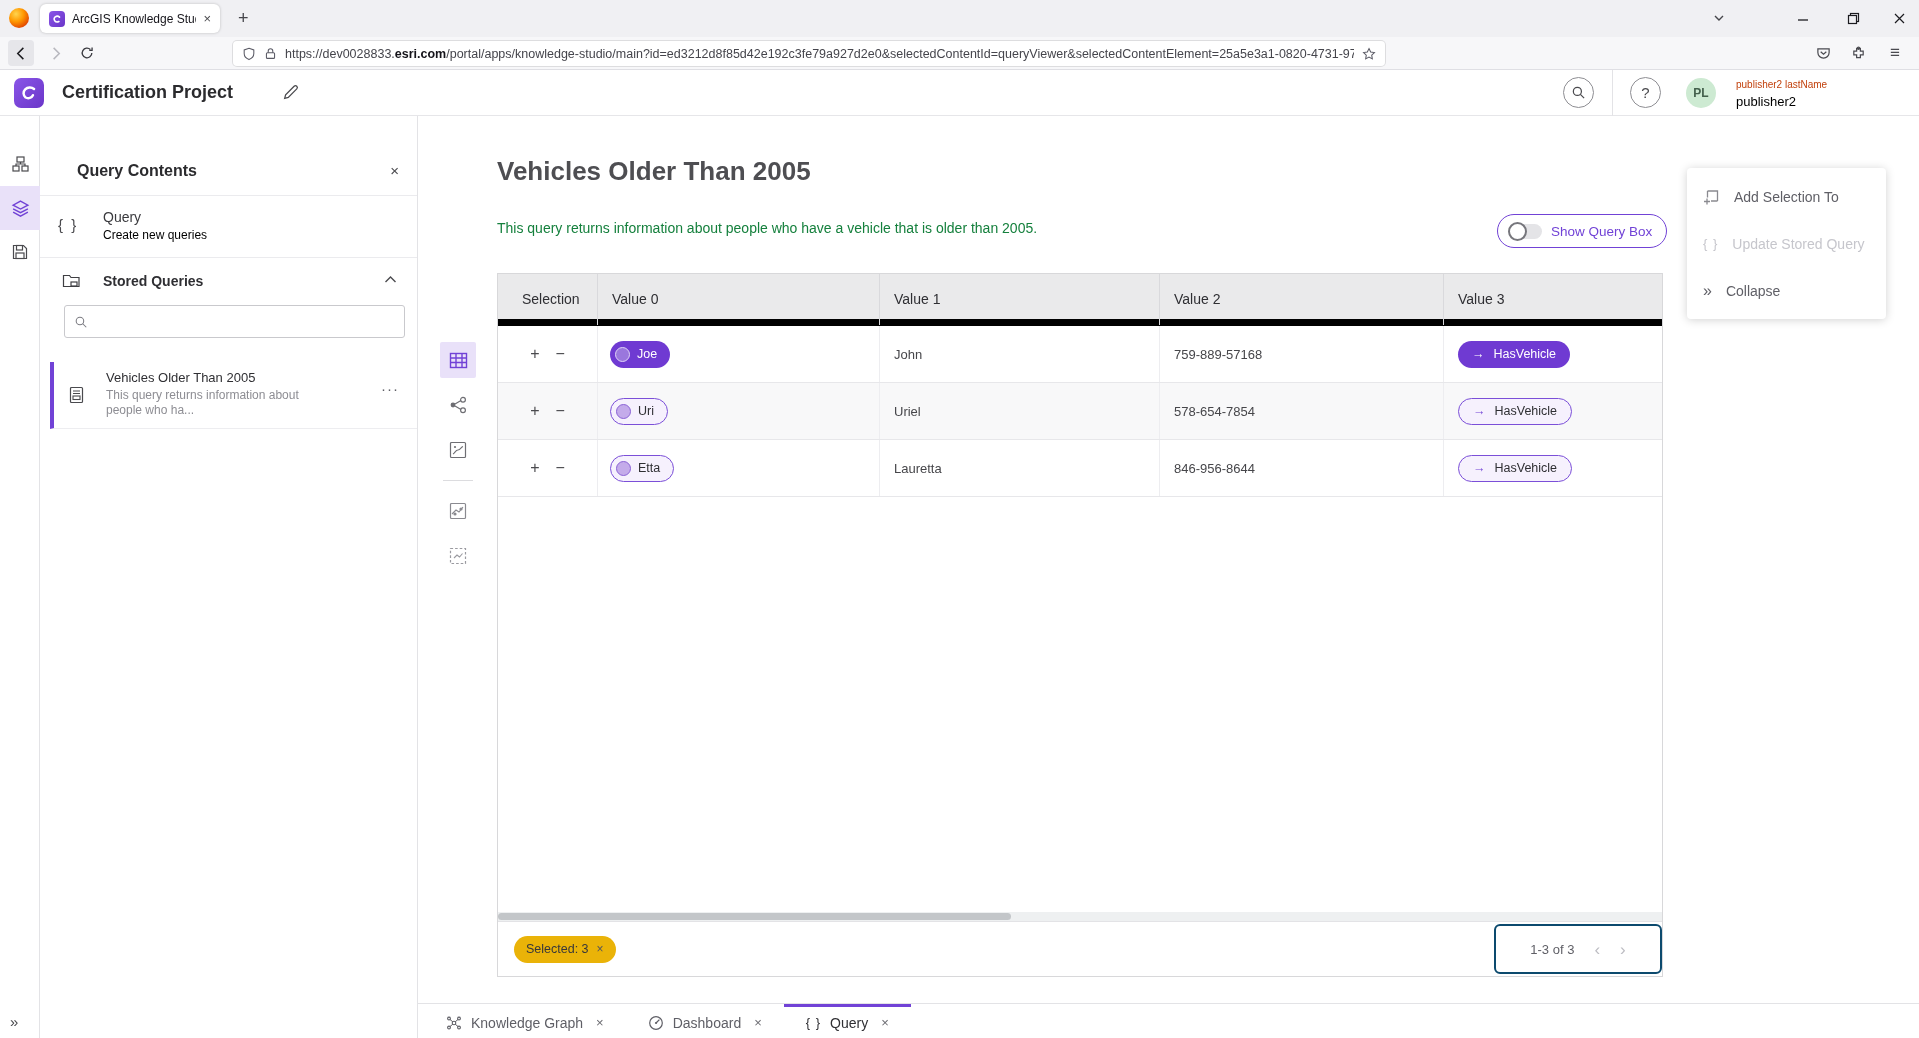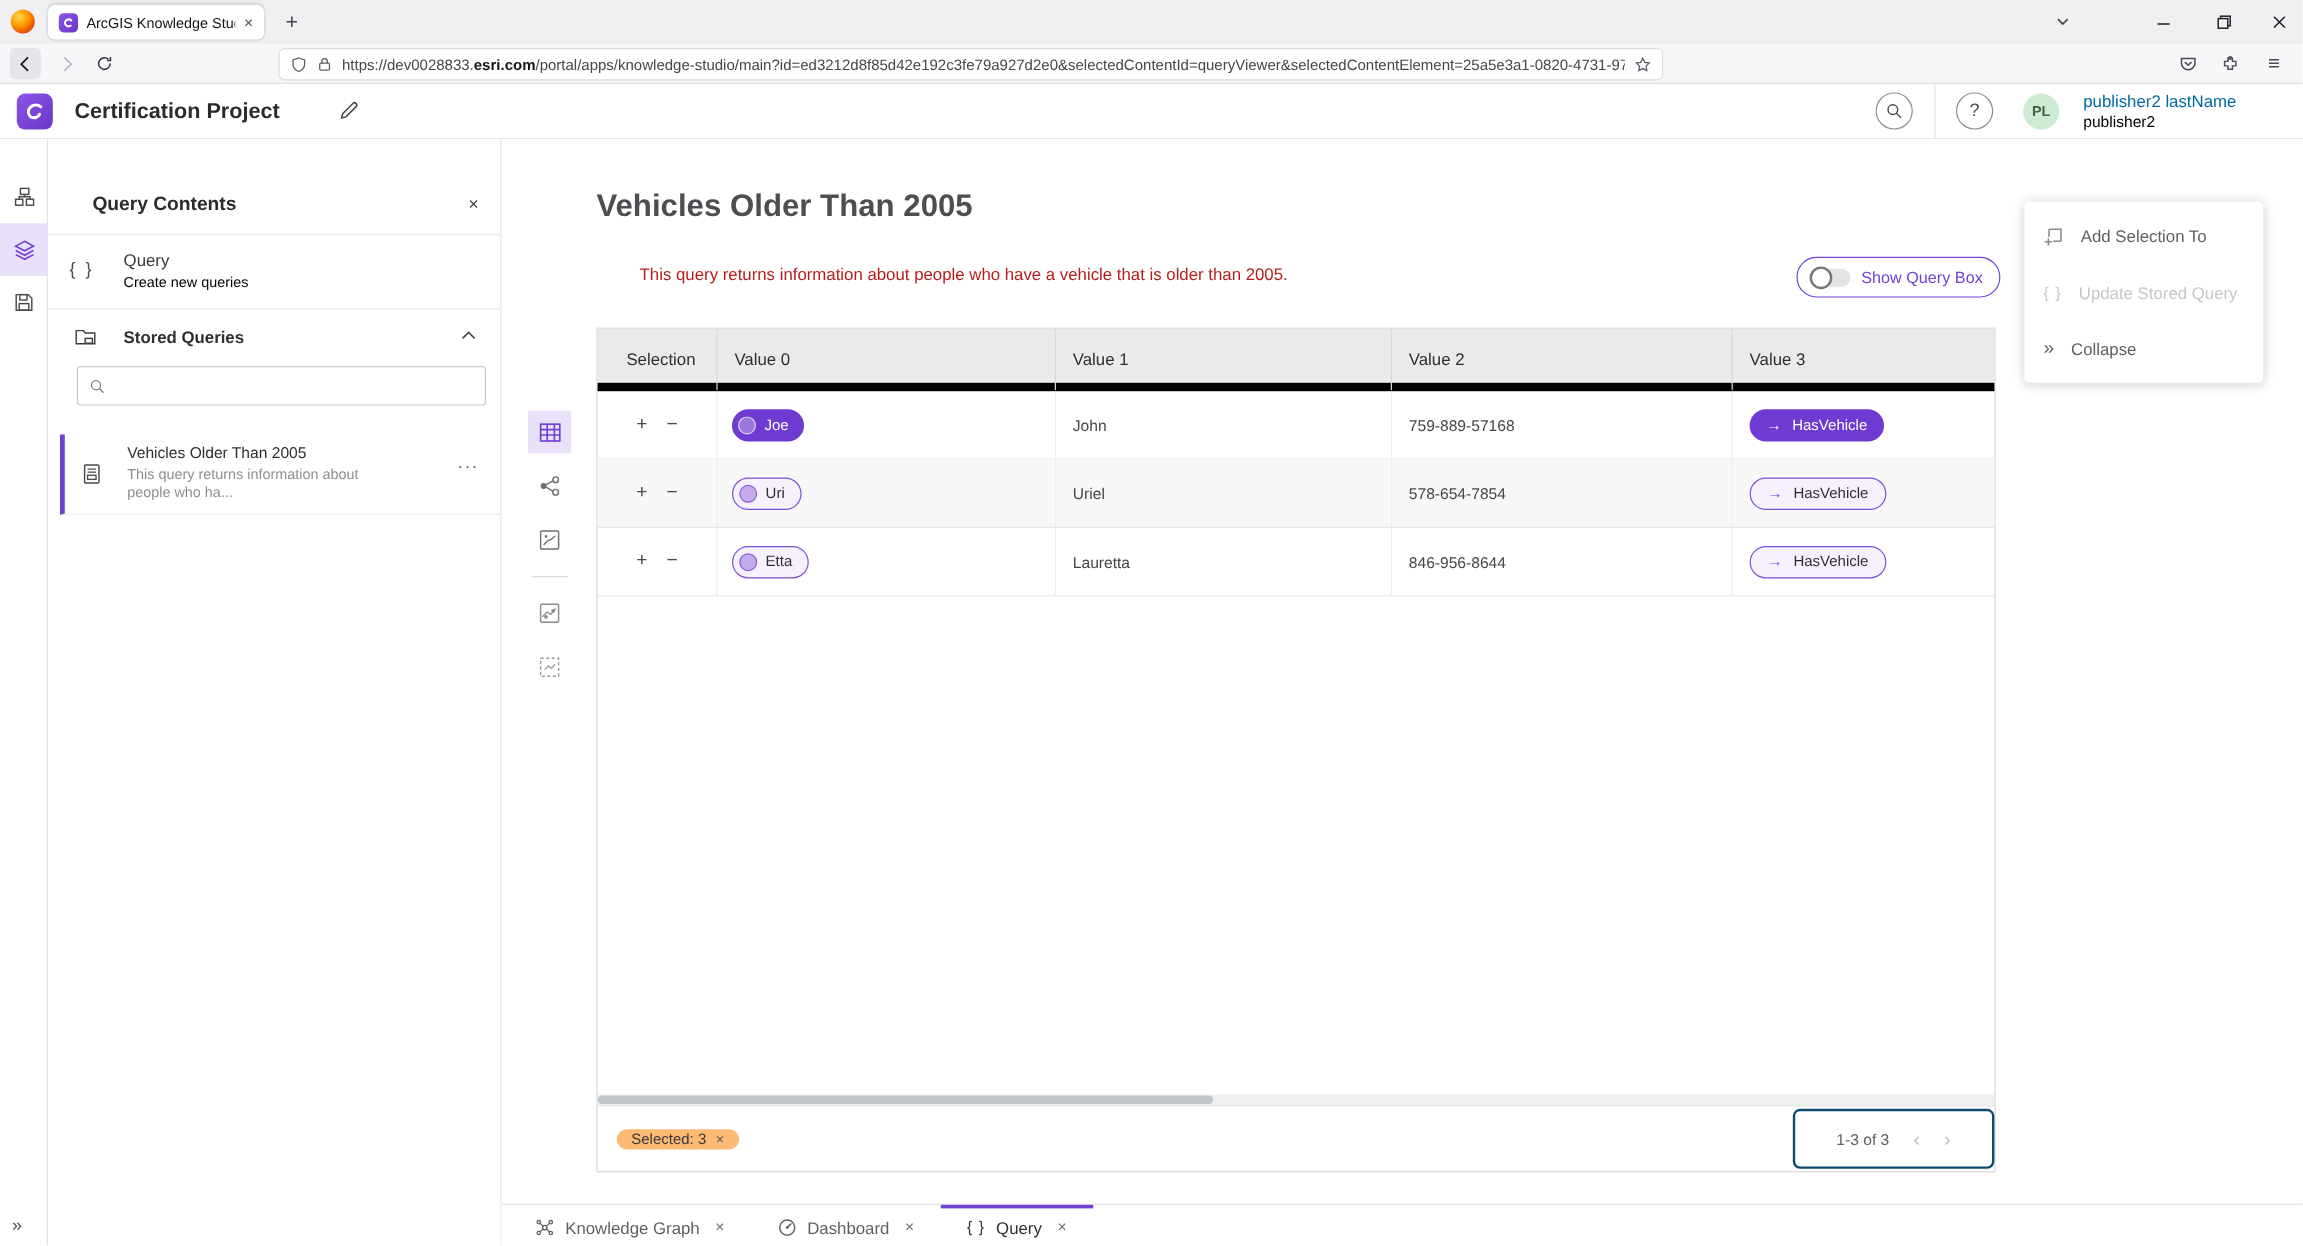--- a/index.html
+++ b/index.html
@@ -33,21 +33,21 @@
   .applogo { position:absolute; left:14px; top:8px; width:30px; height:30px; border-radius:7px;
     background:linear-gradient(135deg,#8a55e8,#6a35c8); display:flex; align-items:center; justify-content:center; }
   .proj-title { position:absolute; left:62px; top:12px; font-size:18px; font-weight:600; color:#2b2b2e; }
   .pencil-btn { position:absolute; left:282px; top:14px; }
   .hdr-circle { position:absolute; top:7px; width:31px; height:31px; border:1px solid #8e8e93; border-radius:50%;
     display:flex; align-items:center; justify-content:center; color:#4a4a4e; }
   .hdr-divider { position:absolute; left:1612px; top:0; width:1px; height:46px; background:#e3e3e6; }
   .avatar { position:absolute; left:1686px; top:8px; width:30px; height:30px; border-radius:50%; background:#cdead2;
     color:#44604c; font-size:12px; font-weight:700; display:flex; align-items:center; justify-content:center; }
   .username { position:absolute; left:1736px; top:6px; line-height:17px; }
-  .username .l1 { font-size:14px; color:#0369a1; }
+  .username .l1 { font-size:10px; color:#c2410c; }
   .username .l2 { font-size:13px; color:#000000; }
 
   
   .rail { position:absolute; left:0; top:116px; width:40px; bottom:0; background:#fff; border-right:1px solid #e3e3e6; }
   .rail-item { width:40px; height:44px; display:flex; align-items:center; justify-content:center; }
   .rail-item.active { background:#e9e1f9; }
   .rail-expand { position:absolute; left:10px; bottom:8px; font-size:15px; color:#4a4a4e; }
 
   
   .panel { position:absolute; left:40px; top:116px; width:378px; bottom:0; background:#fff; border-right:1px solid #e3e3e6; }
@@ -68,21 +68,21 @@
   .stored-item { position:absolute; left:10px; right:0; top:246px; height:67px; border-left:4px solid #7142d6; border-bottom:1px solid #ededf0; }
   .stored-item .doc { position:absolute; left:14px; top:24px; }
   .stored-item .t { position:absolute; left:52px; top:8px; font-size:13px; color:#2f2f33; }
   .stored-item .d1 { position:absolute; left:52px; top:26px; font-size:12px; color:#8d8d93; }
   .stored-item .d2 { position:absolute; left:52px; top:41px; font-size:12px; color:#8d8d93; }
   .stored-item .more { position:absolute; right:18px; top:18px; font-size:15px; color:#5f5f66; letter-spacing:1px; }
 
   
   .main { position:absolute; left:418px; top:116px; right:0; bottom:0; background:#fff; }
   .main h1 { position:absolute; left:79px; top:40px; font-size:26px; font-weight:700; color:#4e4e52; }
-  .main .desc { position:absolute; left:79px; top:104px; font-size:14px; color:#b91c1c;margin-left:36px; }
+  .main .desc { position:absolute; left:79px; top:104px; font-size:14px; color:#15803d; }
   .toggle-pill { position:absolute; left:1079px; top:98px; width:170px; height:34px; border:1.5px solid #7142d6; border-radius:17px;
     display:flex; align-items:center; padding:0 12px; gap:9px; background:#fff; }
   .tg-track { width:32px; height:15px; background:#e4e4e7; border-radius:8px; position:relative; flex:0 0 32px; }
   .tg-knob { position:absolute; left:-2px; top:-2px; width:19px; height:19px; border-radius:50%; background:#fff; border:2px solid #76767c; }
   .toggle-pill .tlbl { font-size:13.5px; color:#7142d6; white-space:nowrap; }
 
   .toolrail { position:absolute; left:22px; top:226px; width:36px; display:flex; flex-direction:column; align-items:center; }
   .tool { width:36px; height:36px; display:flex; align-items:center; justify-content:center; margin-bottom:9px; }
   .tool.active { background:#e9e1f9; border-radius:2px; }
   .tool-div { width:30px; height:1px; background:#dcdcdf; margin:3px 0 12px; }
@@ -107,21 +107,21 @@
   .npill.outline .dot { background:#c4abea; border:1.5px solid #8b63d6; }
   .epill { margin-left:14px; height:27px; border-radius:14px; display:flex; align-items:center; gap:9px; padding:0 14px; font-size:12.5px; }
   .epill.filled { background:#6f3ad2; color:#fff; }
   .epill.filled .arr { color:#fff; }
   .epill.outline { background:#f6f1fd; border:1px solid #7b4fd8; color:#2f2f33; }
   .epill.outline .arr { color:#7142d6; }
   .tfiller { flex:1; }
   .hscroll { height:9px; background:#eef0f1; position:relative; flex:0 0 9px; }
   .hthumb { position:absolute; left:0; top:1px; height:7px; width:513px; background:#c3c6c9; border-radius:4px; }
   .tfoot { height:55px; flex:0 0 55px; border-top:1px solid #e3e3e6; display:flex; align-items:center; padding:0 16px; position:relative; }
-  .chip { background:#fdba74; border-radius:14px; height:17px; display:flex; align-items:center; gap:8px; padding:0 12px; }
+  .chip { background:#eab308; border-radius:14px; height:27px; display:flex; align-items:center; gap:8px; padding:0 12px; }
   .chip .clbl { font-size:12.5px; color:#37373b; }
   .chip .cx { font-size:12px; color:#55555b; }
   .pagebox { position:absolute; right:0px; top:2px; width:168px; height:50px; border:2px solid #0c4a6e; border-radius:6px;
     display:flex; align-items:center; justify-content:center; gap:20px; }
   .pagebox .rng { font-size:13px; color:#5f5f66; }
   .pg { font-size:17px; color:#bcbcc2; line-height:17px; }
 
   .ctxmenu { position:absolute; left:1269px; top:52px; width:199px; background:#fff; border-radius:4px;
     box-shadow:0 1px 10px rgba(0,0,0,.18); padding:5px 0; }
   .mi { height:47px; display:flex; align-items:center; gap:14px; padding-left:16px; font-size:14px; color:#5f5f66; }

